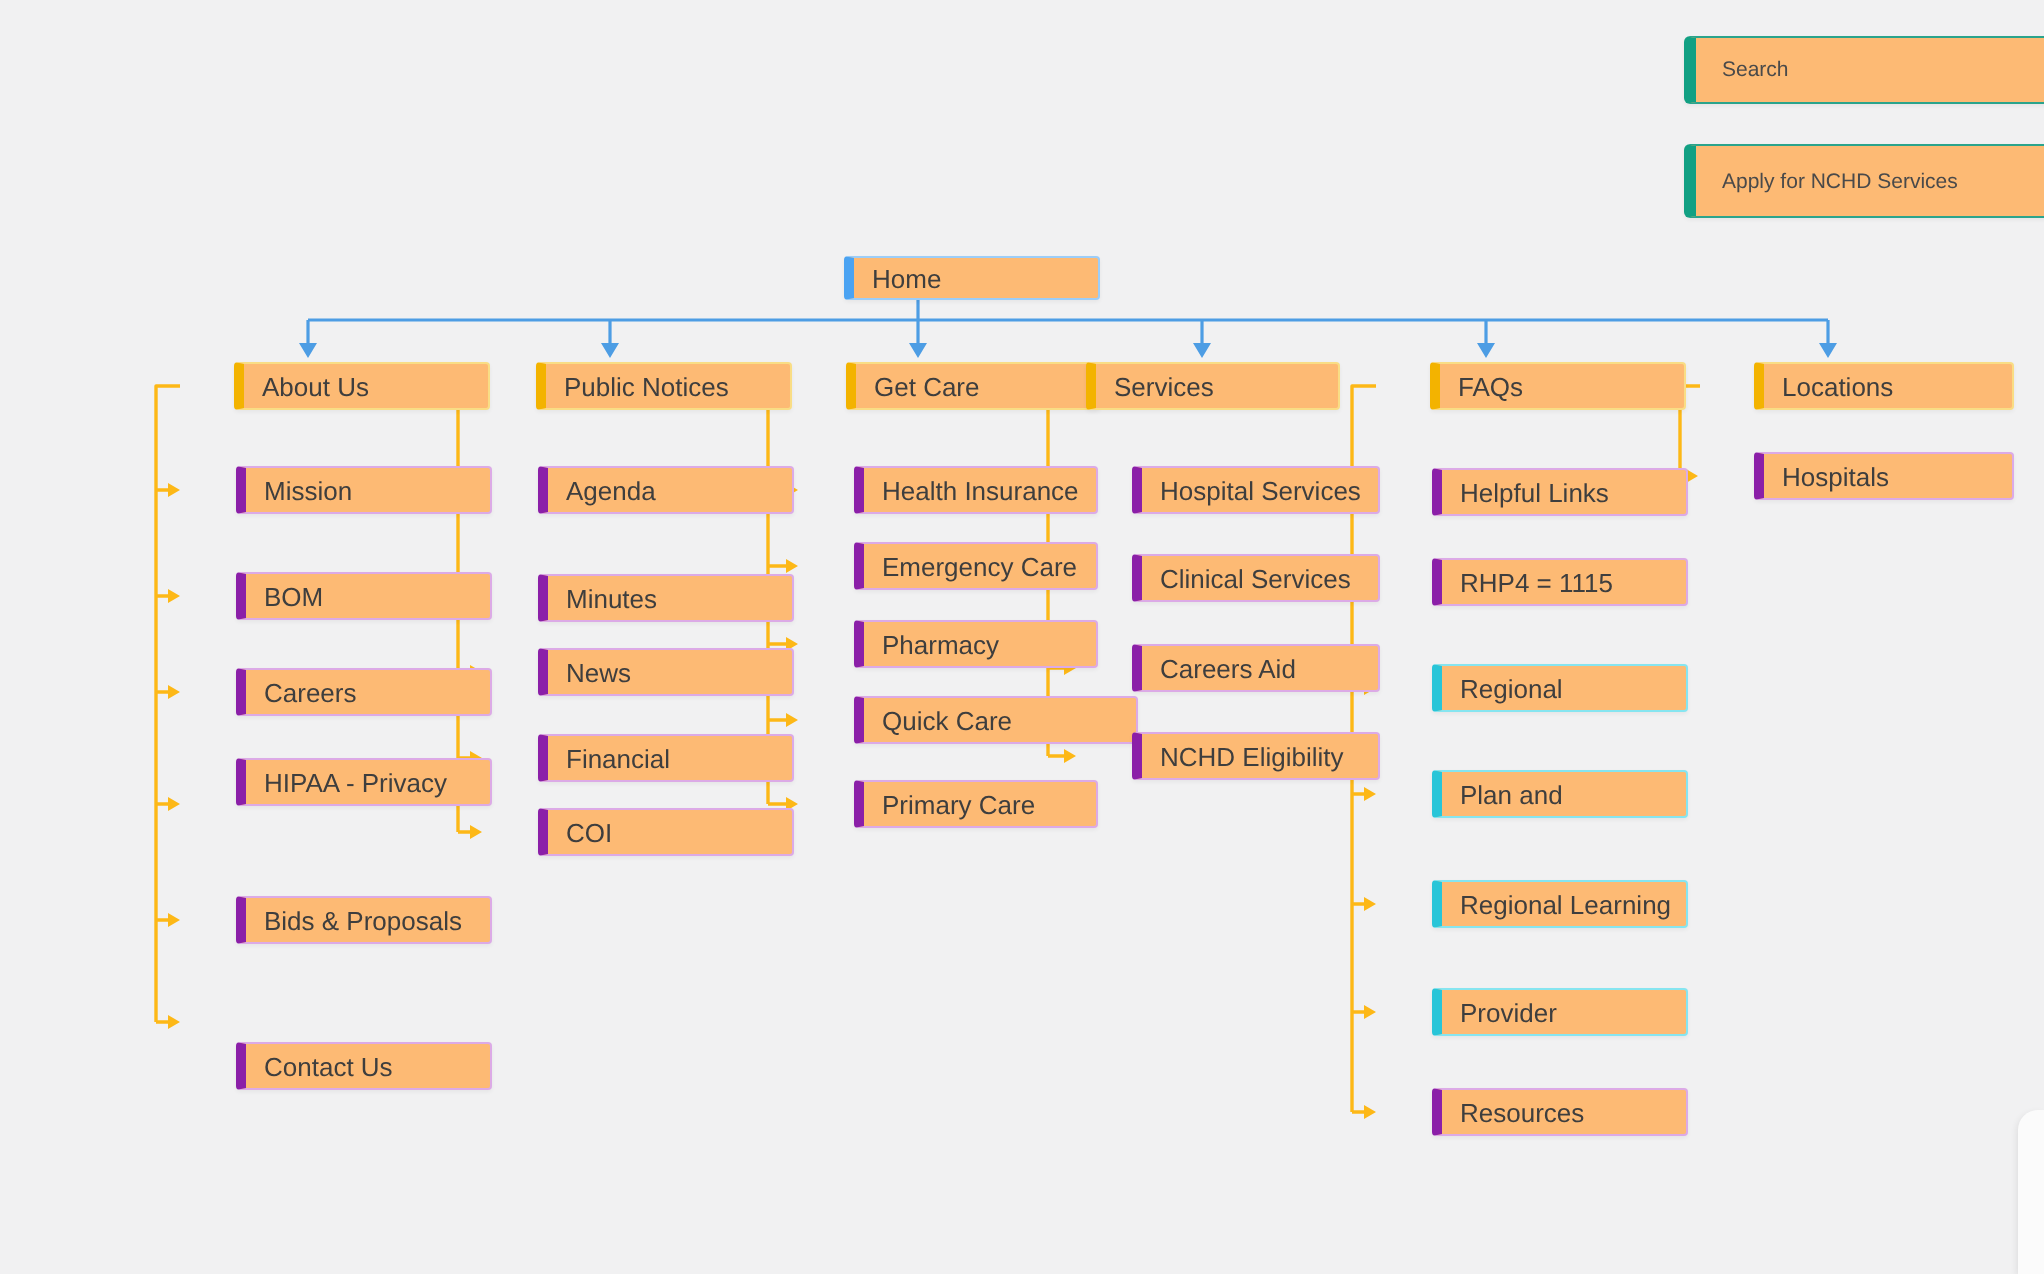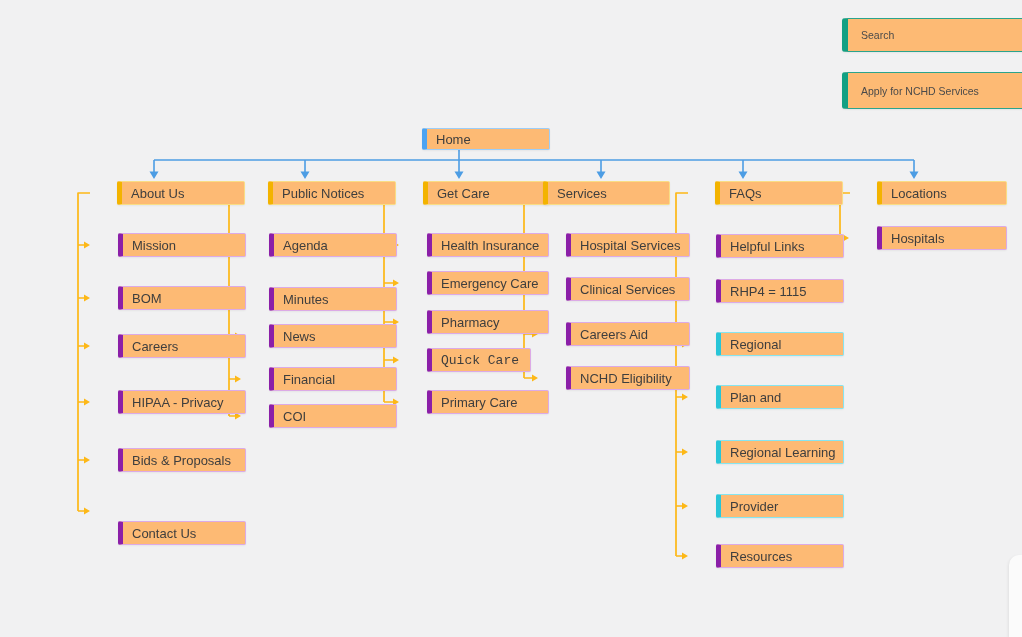--- a/index.html
+++ b/index.html
@@ -80,21 +80,21 @@
       </div>
       <div class="node purple" style="left: 91px; top: 233px; width: 128px; height: 24px;">
         <span>Mission</span>
       </div>
       <div class="node purple" style="left: 91px; top: 286px; width: 128px; height: 24px;">
         <span>BOM</span>
       </div>
       <div class="node purple" style="left: 91px; top: 334px; width: 128px; height: 24px;">
         <span>Careers</span>
       </div>
-      <div class="node purple" style="left: 91px; top: 390px; width: 128px; height: 24px;">
+      <div class="node purple" style="left: 91px; top: 379px; width: 128px; height: 24px;">
         <span>HIPAA - Privacy</span>
       </div>
       <div class="node purple" style="left: 91px; top: 448px; width: 128px; height: 24px;">
         <span>Bids &amp; Proposals</span>
       </div>
       <div class="node purple" style="left: 91px; top: 521px; width: 128px; height: 24px; align-items: center;">
         <span>Contact Us</span>
       </div>
       <div class="node yellow" style="left: 241px; top: 181px; width: 128px; height: 24px;">
         <span>Public Notices</span>
@@ -119,21 +119,21 @@
       </div>
       <div class="node purple" style="left: 400px; top: 233px; width: 122px; height: 24px;">
         <span>Health Insurance</span>
       </div>
       <div class="node purple" style="left: 400px; top: 271px; width: 122px; height: 24px;">
         <span>Emergency Care</span>
       </div>
       <div class="node purple" style="left: 400px; top: 310px; width: 122px; height: 24px;">
         <span>Pharmacy</span>
       </div>
-      <div class="node purple" style="left: 400px; top: 348px; width: 104px; height: 24px; font-family: Liberation Mono, monospace;">
+      <div class="node purple" style="left: 400px; top: 348px; width: 142px; height: 24px;">
         <span>Quick Care</span>
       </div>
       <div class="node purple" style="left: 400px; top: 390px; width: 122px; height: 24px;">
         <span>Primary Care</span>
       </div>
       <div class="node yellow" style="left: 516px; top: 181px; width: 127px; height: 24px;">
         <span>Services</span>
       </div>
       <div class="node purple" style="left: 539px; top: 233px; width: 124px; height: 24px;">
         <span>Hospital Services</span>

